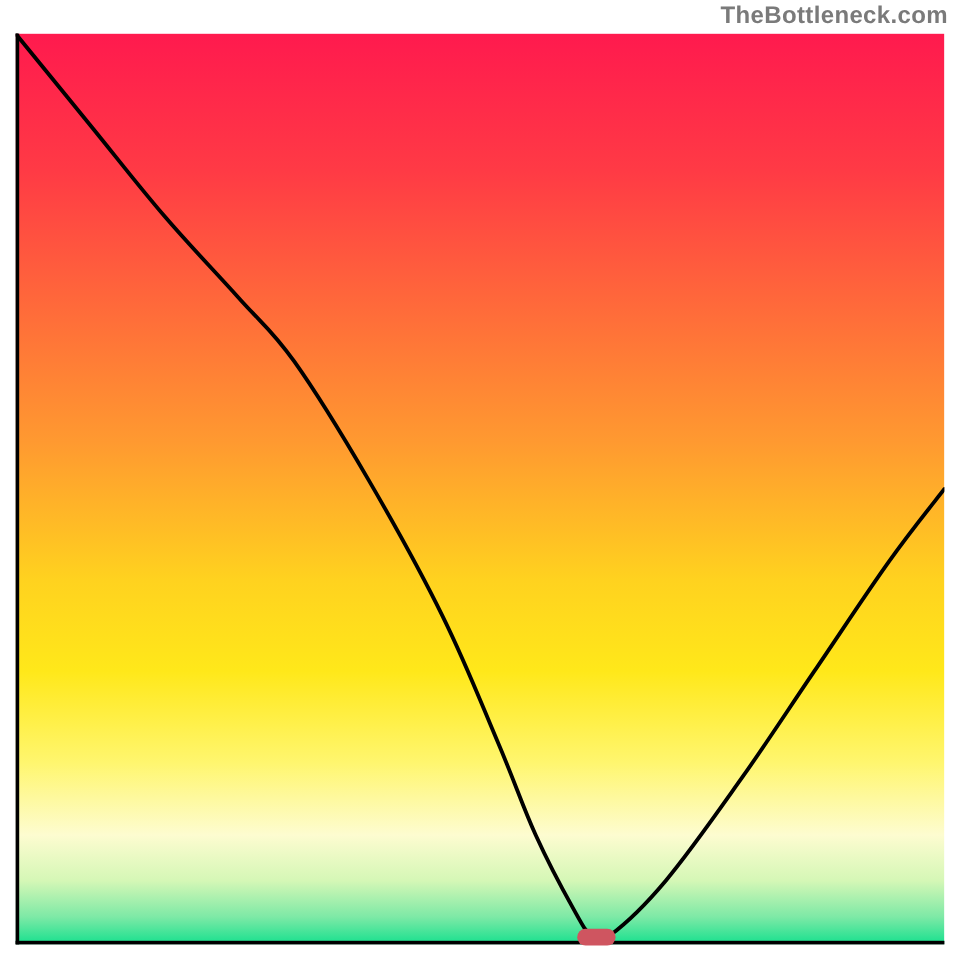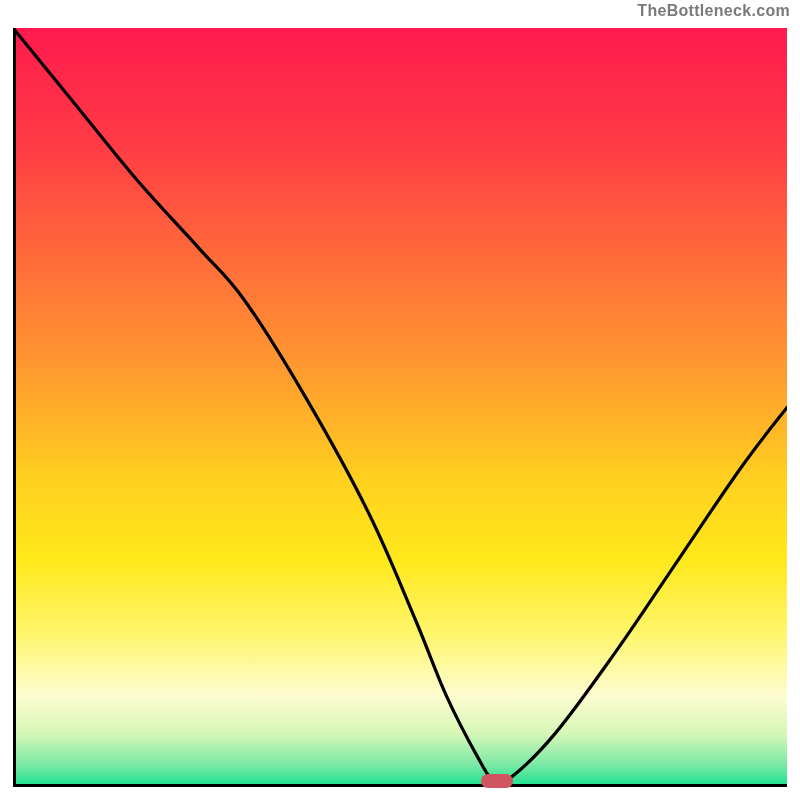--- a/index.html
+++ b/index.html
@@ -12,21 +12,21 @@
   }
   .chart-container {
     position: relative;
     width: 800px;
     height: 800px;
   }
   .watermark {
     position: absolute;
     top: 2px;
     right: 10px;
-    font-size: 16px;
+    font-size: 20px;
     font-weight: bold;
     color: #7a7a7a;
     letter-spacing: 0.3px;
     z-index: 10;
   }
   .plot-area {
     position: absolute;
     left: 13px;
     top: 28px;
     width: 774px;

